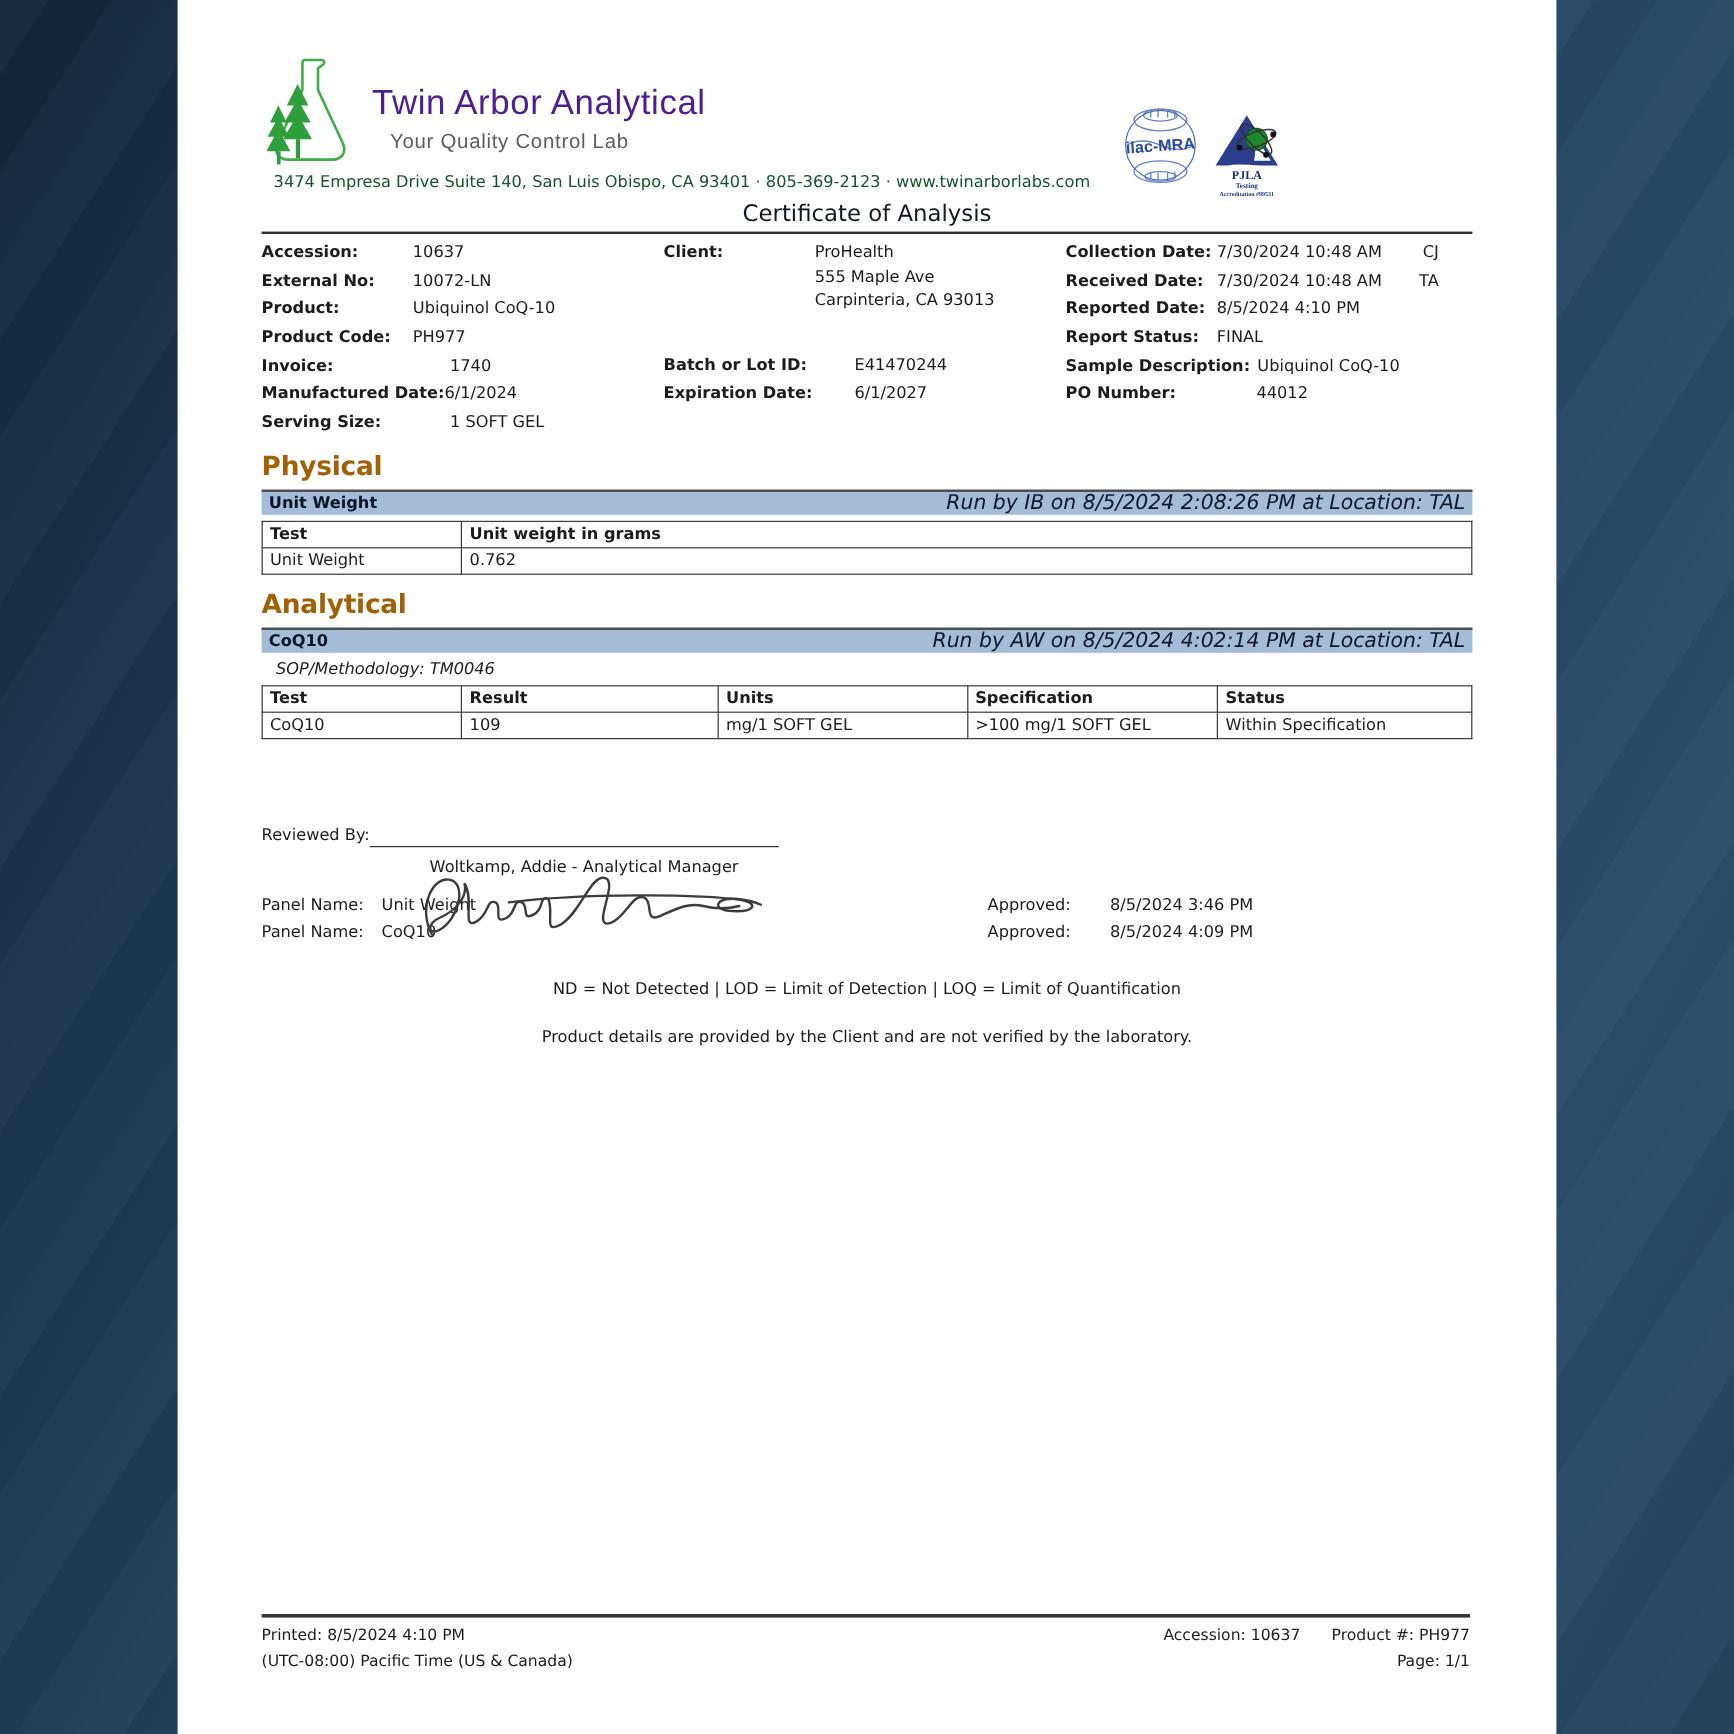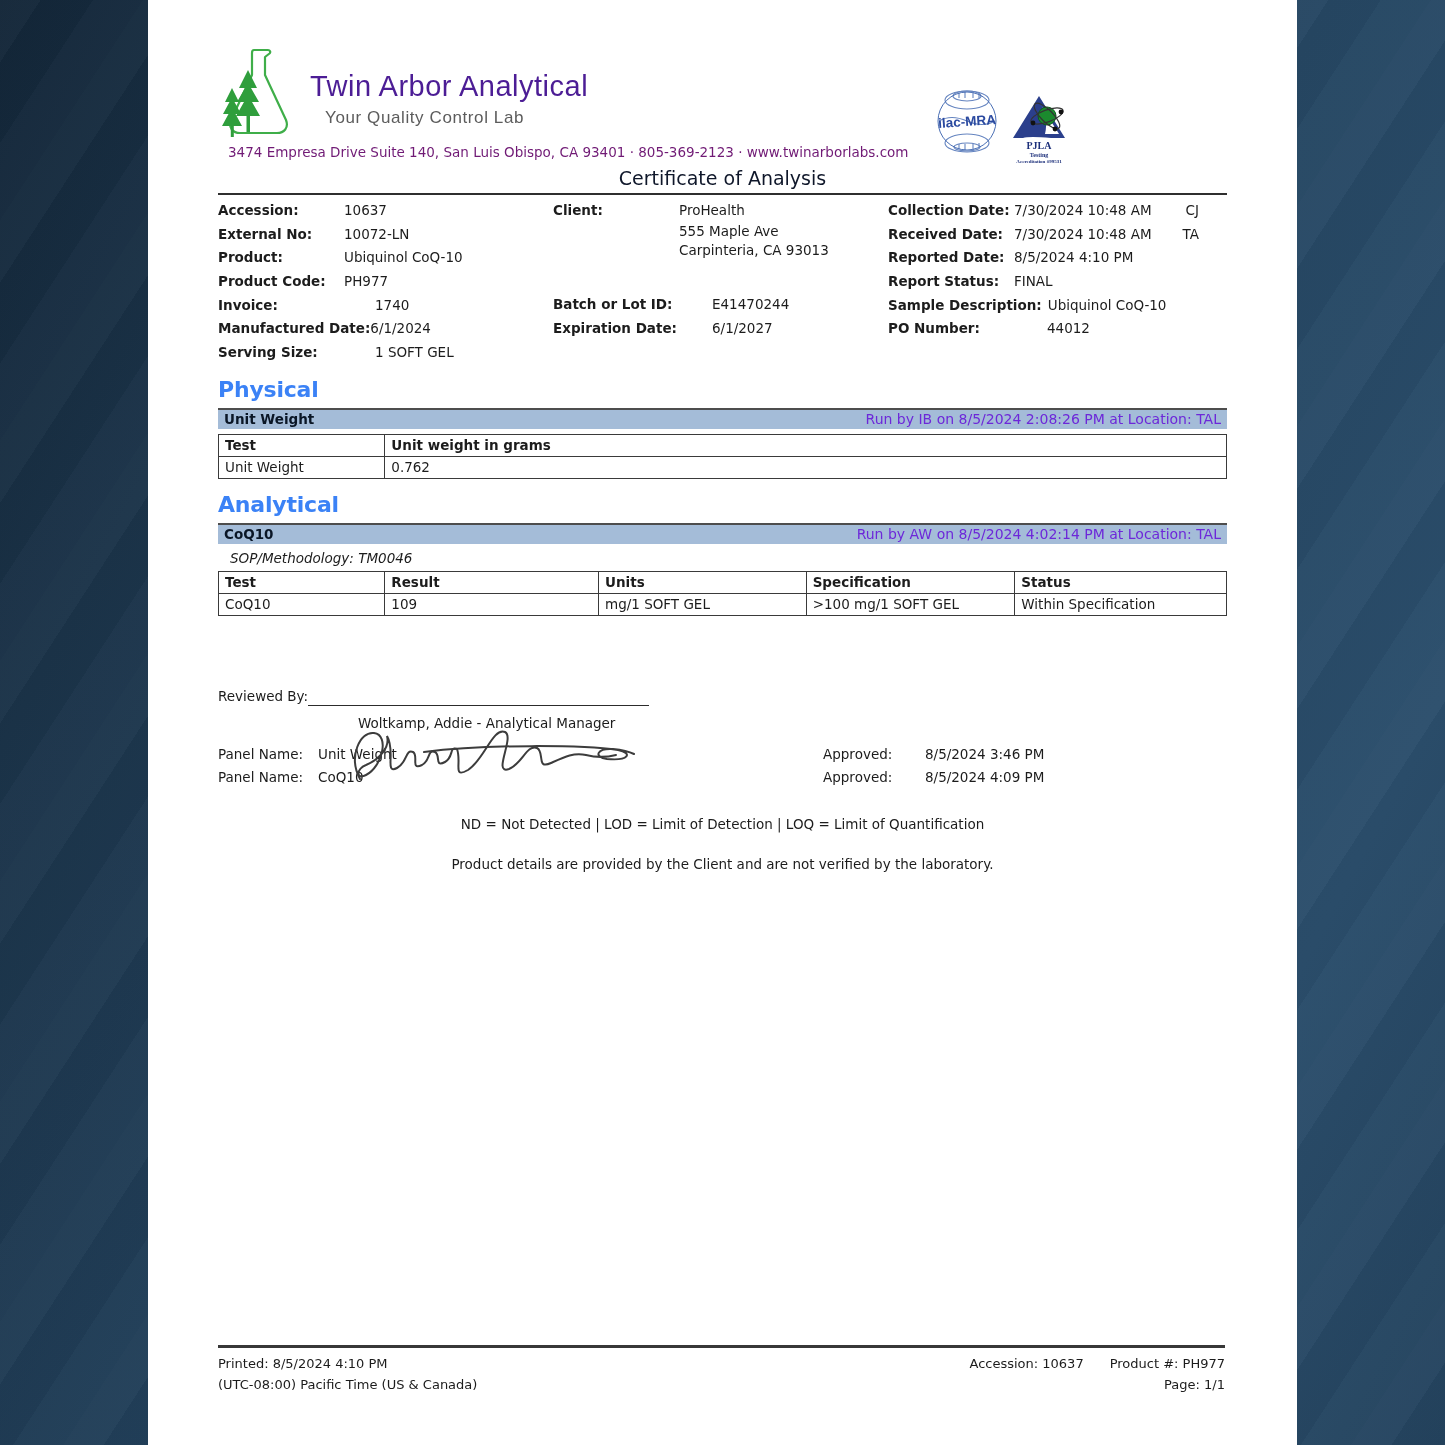--- a/index.html
+++ b/index.html
@@ -37,21 +37,21 @@
   .brand-text { margin-left: 16px; padding-top: 26px; }
   .brand-title {
     font-family: "Liberation Sans", sans-serif;
     font-size: 29px; font-weight: 400; color: #4c1d95; letter-spacing: 0.5px;
   }
   .brand-tagline {
     font-family: "Liberation Sans", sans-serif;
     font-size: 17px; color: #5c5c5c; margin-top: 5px; margin-left: 15px;
     letter-spacing: 0.6px;
   }
-  .address-line { font-size: 13.5px; color: #701a75; margin-top: 4px; padding-left: 10px; }
+  .address-line { font-size: 13.5px; color: #14532d; margin-top: 4px; padding-left: 10px; }
   .cert-logos { position: absolute; top: 88px; right: 228px; display: flex; gap: 10px; align-items: flex-start; }
 
   .doc-title { text-align: center; font-size: 19px; color: #0f172a; margin-top: 7px; }
   .title-rule { border-bottom: 2px solid #2f2f2f; margin-top: 4px; }
 
   
   .info-grid { display: flex; margin-top: 3px; font-size: 13.5px; }
   .info-col { display: flex; flex-direction: column; }
   .col-a { width: 335px; } .col-b { width: 335px; } .col-c { width: 337px; }
   .info-row { display: flex; height: 23.7px; align-items: center; white-space: nowrap; }
@@ -61,30 +61,30 @@
   .col-a .info-row:nth-child(5) .val,
   .col-a .info-row:nth-child(7) .val { padding-left: 31px; }
   .addr-row { align-items: flex-start; }
   .addr-row .val { line-height: 18px; }
   .col-b .info-row:nth-child(2) { height: 19px; }
   .col-b .info-row:nth-child(3) { height: 28px; }
   .initials { margin-left: auto; margin-right: 26px; }
 
   
   .section-heading {
-    font-size: 22px; font-weight: bold; color: #3b82f6;
+    font-size: 22px; font-weight: bold; color: #a16207;
     margin-top: 13px; margin-bottom: 6px; letter-spacing: -0.2px;
   }
   .blue-bar {
     background: #a4bcd8; border-top: 2px solid #4d4d4d;
     display: flex; align-items: center; justify-content: space-between;
     height: 21px; padding: 0 6px;
   }
   .blue-bar .bar-title { font-weight: bold; font-size: 13.5px; color: #0a1626; }
-  .blue-bar .bar-run { font-size: 14px; color: #6d28d9; }
+  .blue-bar .bar-run { font-style: italic; font-size: 17px; color: #0f172a; }
   .sop-line { font-style: italic; font-size: 13.5px; color: #1c1c1c; margin: 6px 0 5px 12px; }
   table.data { border-collapse: collapse; width: 100%; font-size: 13.5px; }
   .ph-table { margin-top: 5px; }
   table.data th, table.data td {
     border: 1.5px solid #3a3a3a; text-align: left;
     padding: 2px 6px; height: 22px; font-size: 13.5px;
   }
   table.data th { font-weight: bold; }
   .ph-table .c1 { width: 16.5%; }
   .an-table .a1 { width: 16.5%; } .an-table .a2 { width: 21.2%; }

